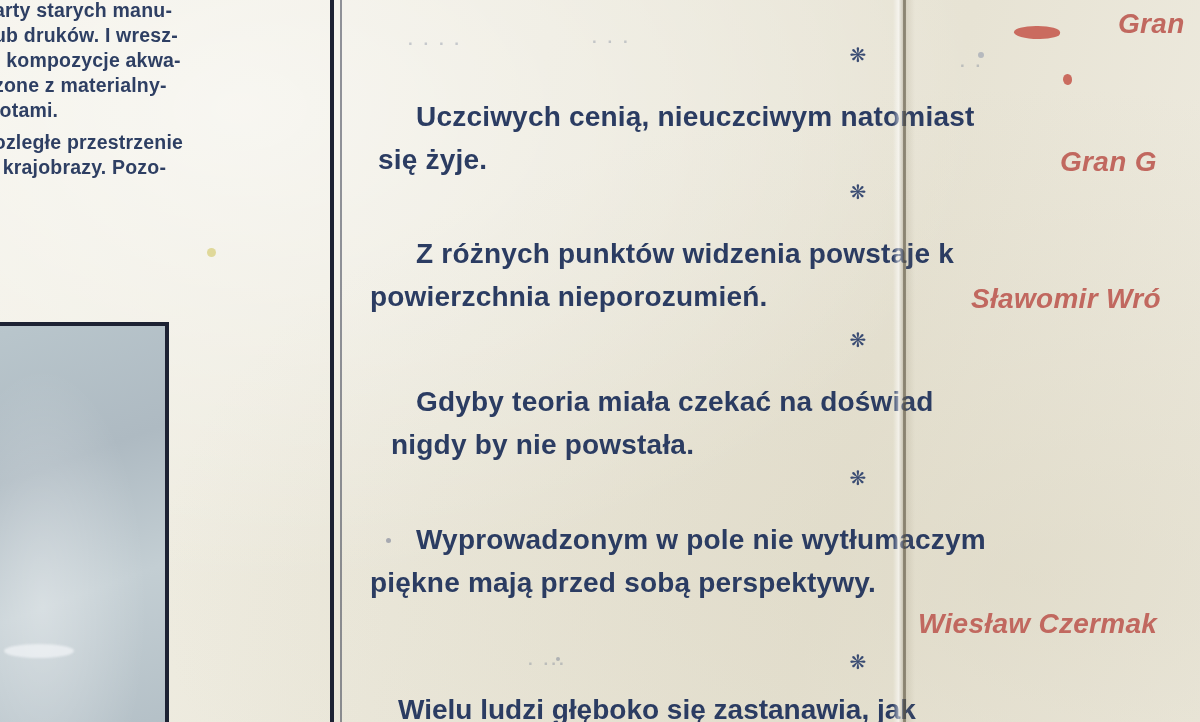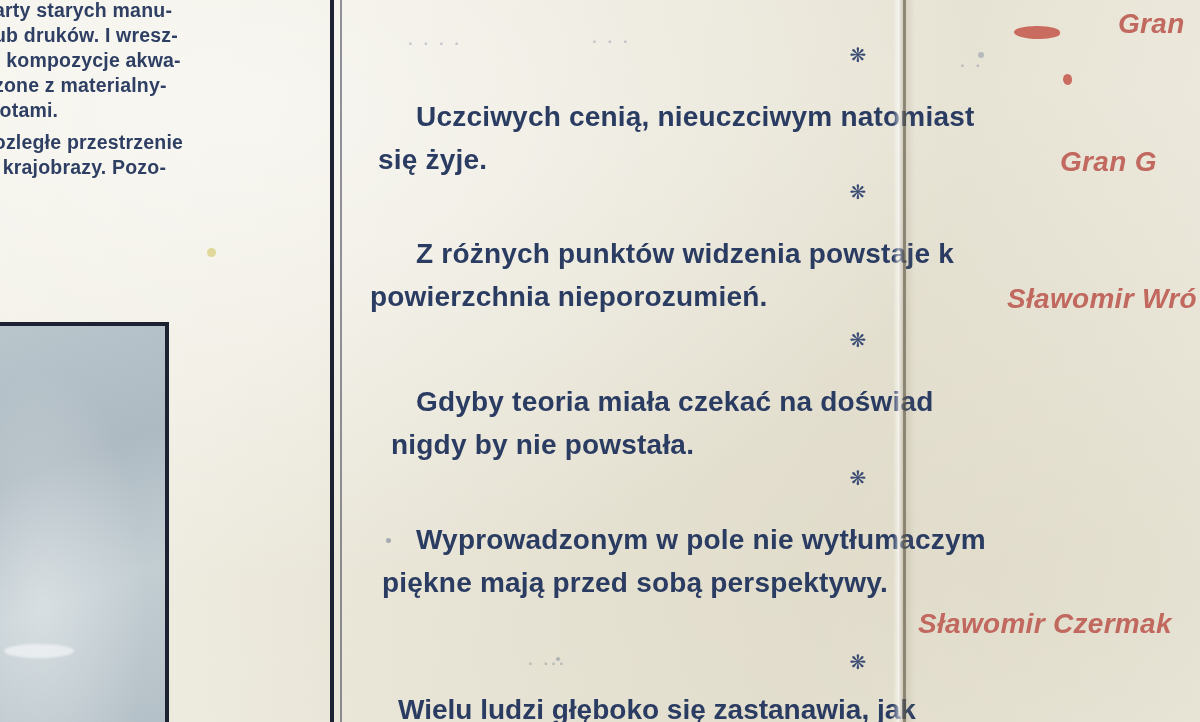--- a/index.html
+++ b/index.html
@@ -282,40 +282,40 @@
     <div class="author" style="left:708px;top:146px;">Gran G</div>
 
     <div class="floret" style="left:494px;top:182px;">❋</div>
 
     <div class="aphorism" style="left:18px;top:232px;">
       <span class="ind"></span><span>Z  różnych  punktów  widzenia  powstaje  k</span>
     </div>
     <div class="aphorism" style="left:18px;top:275px;text-align:center;">
       <span>powierzchnia nieporozumień.</span>
     </div>
-    <div class="author" style="left:655px;top:283px;text-align:right;">Sławomir Wró</div>
+    <div class="author" style="left:619px;top:283px;text-align:right;">Sławomir Wró</div>
 
     <div class="floret" style="left:494px;top:330px;">❋</div>
 
     <div class="aphorism" style="left:18px;top:380px;">
       <span class="ind"></span><span>Gdyby   teoria   miała   czekać   na   doświad</span>
     </div>
     <div class="aphorism" style="left:18px;top:423px;margin-left:21px;">
       <span>nigdy by nie powstała.</span>
     </div>
 
     <div class="floret" style="left:494px;top:468px;">❋</div>
 
     <div class="aphorism" style="left:18px;top:518px;">
       <span class="ind"></span><span>Wyprowadzonym   w   pole  nie  wytłumaczym</span>
     </div>
-    <div class="aphorism" style="left:30px;top:561px;text-align:center;">
+    <div class="aphorism" style="left:18px;top:561px;text-align:center;">
       <span>piękne  mają  przed  sobą  perspektywy.</span>
     </div>
-    <div class="author" style="left:566px;top:608px;">Sławomir Czermak</div>
+    <div class="author" style="left:566px;top:608px;">Wiesław Czermak</div>
 
     <div class="floret" style="left:494px;top:652px;">❋</div>
 
   </div>
 
   <div class="bottom-cut">
     <span class="ind" style="display:inline-block;width:46px;"></span><span>Wielu  ludzi  głęboko  się  zastanawia,  jak</span>
   </div>
 
   <div class="fold"></div>

